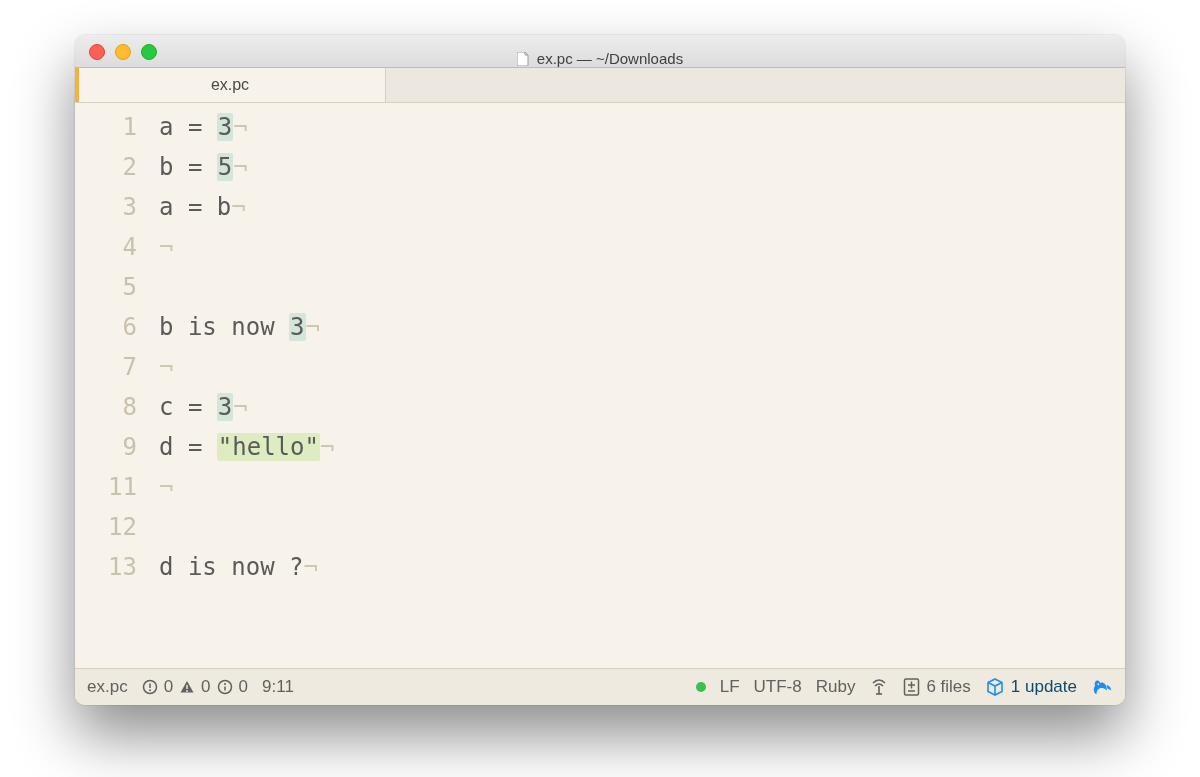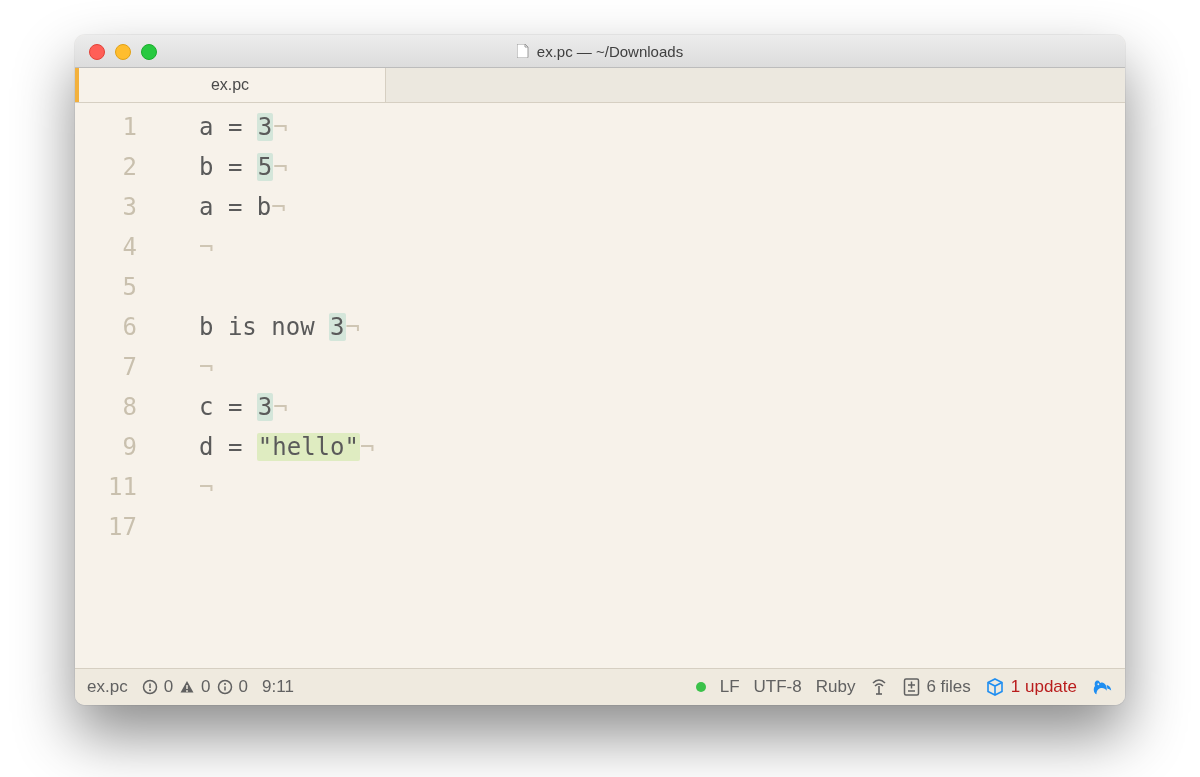--- a/index.html
+++ b/index.html
@@ -6,21 +6,21 @@
   .stage{width:1200px;height:777px;position:relative;}
   .window{
     position:absolute;left:75px;top:35px;width:1050px;height:670px;
     background:#f7f2ea;border-radius:10px;overflow:hidden;
     box-shadow:0 30px 60px rgba(0,0,0,.45),0 0 0 1px rgba(0,0,0,.05);
     display:flex;flex-direction:column;
   }
   
   .titlebar{
     height:32px;background:linear-gradient(#ececec,#dcdcdc);
-    border-bottom:1px solid #bcbcbc;display:flex;align-items:center;position:relative;
+    border-bottom:1px solid #bcbcbc;display:flex;align-items:flex-end;position:relative;
     font-size:15px;
   }
   .traffic{display:flex;gap:10px;position:absolute;left:14px;top:9px;}
   .tl{width:14px;height:14px;border-radius:50%;}
   .tl.red{background:#ff5f57;border:1px solid #e24238;}
   .tl.yellow{background:#ffbd2e;border:1px solid #e1a116;}
   .tl.green{background:#28c940;border:1px solid #1bad2c;}
   .title-center{margin:0 auto;display:flex;align-items:center;gap:8px;color:#404040;}
   .file-ico{width:12px;height:14px;}
   
@@ -34,35 +34,35 @@
   .editor{
     flex:1;background:#f7f2ea;overflow:hidden;
     font-family:Menlo,Consolas,monospace;font-size:24px;line-height:40px;
     position:relative;
   }
   .lines{position:absolute;top:4px;left:0;right:0;}
   .line{display:flex;align-items:baseline;height:40px;}
   .gutter{
     width:62px;text-align:right;padding-right:22px;color:#c9c0ae;user-select:none;
   }
-  .code{color:#5a5a5a;white-space:pre;margin-left:40px;}
+  .code{color:#5a5a5a;white-space:pre;}
   .hl-num{background:#d4e6da;border-radius:2px;padding:0 1px;}
   .hl-str{background:#dfecc1;border-radius:2px;padding:0 1px;}
   .eol{color:#cfc6b4;}
   
   .status{
     height:36px;border-top:1px solid #d6cfc2;background:#efeadf;
     display:flex;align-items:center;font-size:17px;color:#616161;
     padding:0 12px;gap:14px;
   }
   .status .spacer{flex:1;}
   .sicon{display:inline-flex;align-items:center;}
   .sgroup{display:flex;align-items:center;gap:6px;}
   .dot-green{width:10px;height:10px;border-radius:50%;background:#3bc24a;}
-  .blue{color:#b91c1c;}
+  .blue{color:#0c4a6e;}
   .squirrel{width:22px;height:22px;}
   svg{display:block;}
 </style>
 </head>
 <body>
 
 <div class="stage">
   <div class="window">
 
     <div class="titlebar">
@@ -121,21 +121,25 @@
           </div>
           <div class="line">
             <div class="gutter">9</div>
             <div class="code"><span>d = </span><span class="hl-str">"hello"</span><span class="eol">¬</span></div>
           </div>
           <div class="line">
             <div class="gutter">11</div>
             <div class="code"><span class="eol">¬</span></div>
           </div>
           <div class="line">
-            <div class="gutter">17</div>
+            <div class="gutter">12</div>
+          </div>
+          <div class="line">
+            <div class="gutter">13</div>
+            <div class="code"><span>d is now ?</span><span class="eol">¬</span></div>
           </div>
         </div>
     </div>
 
     <div class="status">
       <span>ex.pc</span>
 
       <span class="sgroup">
         <span class="sicon">
           <svg width="16" height="16" viewBox="0 0 16 16">

